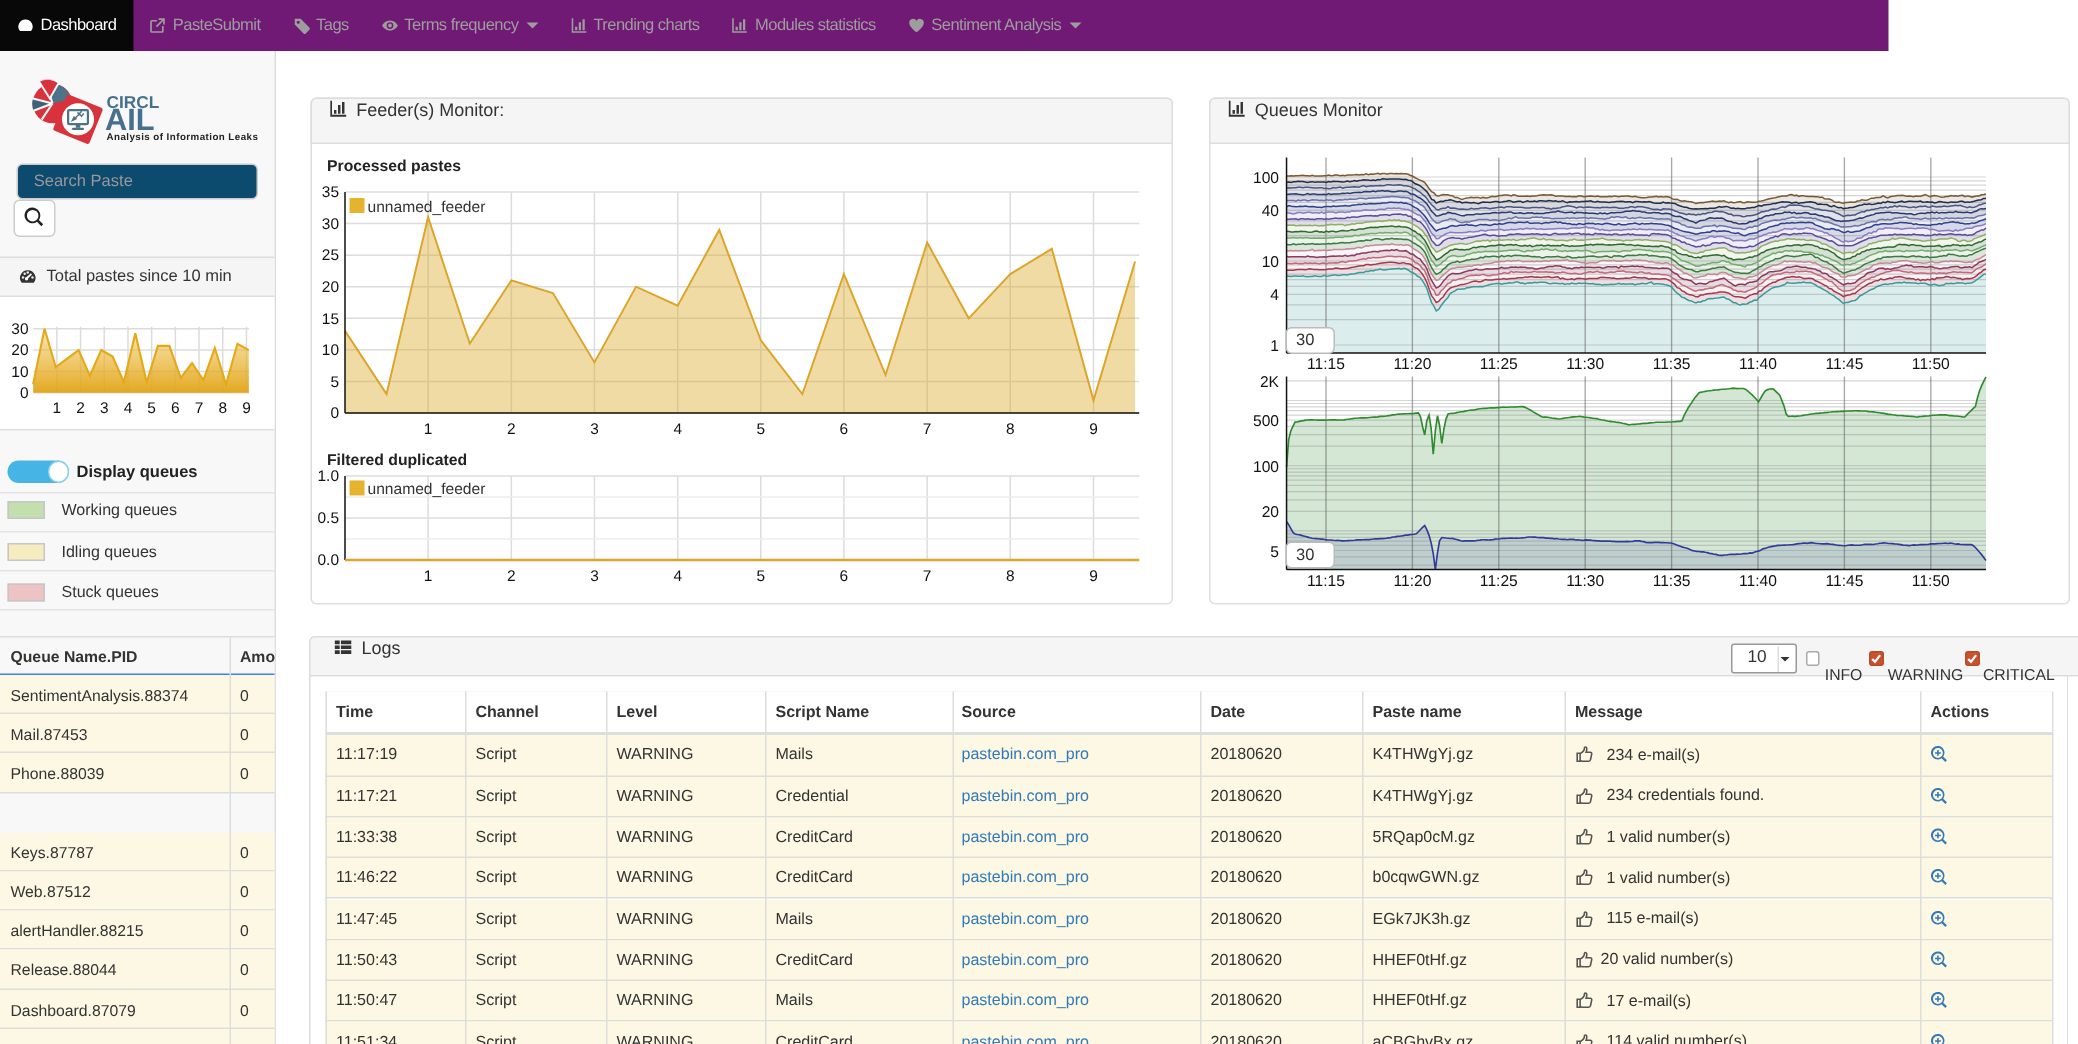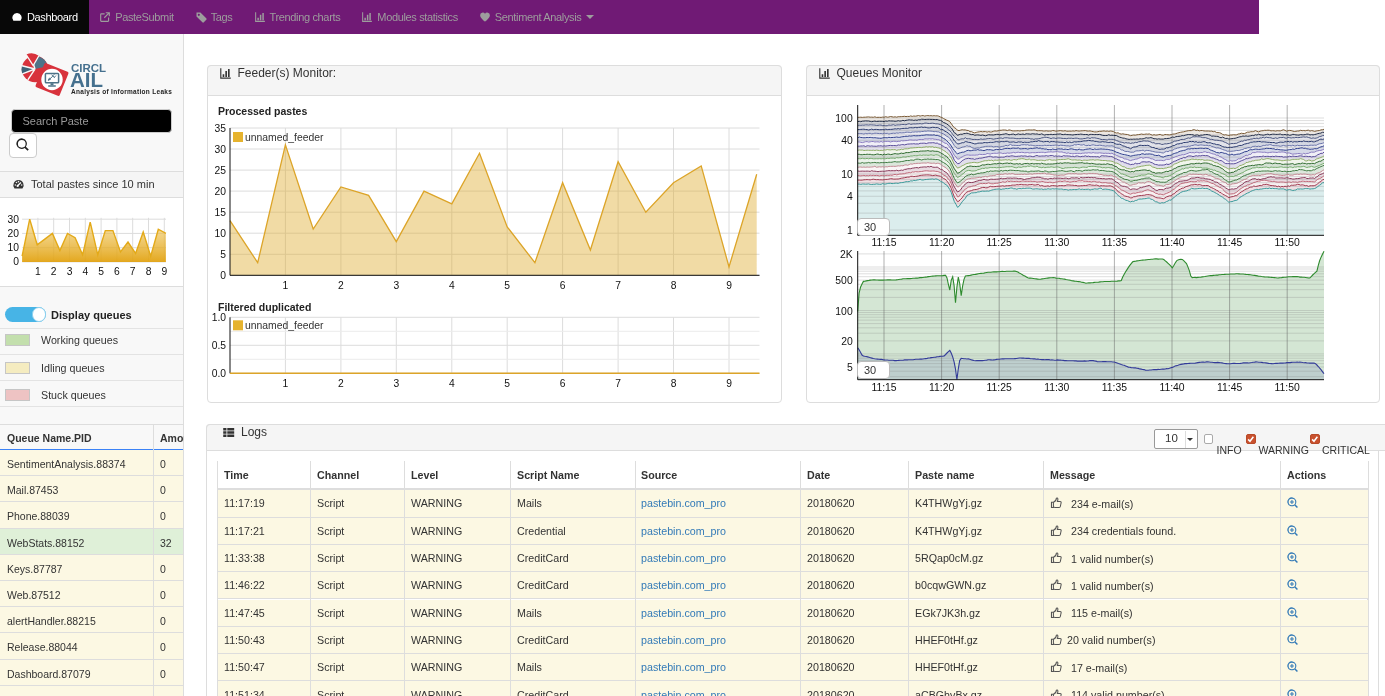--- a/index.html
+++ b/index.html
@@ -7,21 +7,21 @@
   display:flex; align-items:stretch; }
 .nitem { display:flex; align-items:center; padding:0 10.5px; font-size:11px; letter-spacing:-0.35px; color:#9d9d9d; }
 .nitem .i { margin-right:4px; }
 .nitem.active { background:#080808; color:#fff; padding:0 11px; }
 .caret { display:inline-block; margin-left:5px; width:0; height:0;
   border-left:4px solid transparent; border-right:4px solid transparent; border-top:4px solid #9d9d9d; }
 #sclip { position:absolute; left:0; top:0; width:184px; height:696px; overflow:hidden; }
 #sidebar { position:absolute; left:0; top:34px; width:184px; height:662px;
   background:#f8f8f8; border-right:1px solid #ddd; }
 .sinput { position:absolute; left:10.5px; top:108.5px; width:161px; height:24px;
-  background:#000000; border:1px solid #ccc; border-radius:4px; }
+  background:#0c4a6e; border:1px solid #ccc; border-radius:4px; }
 .sinput span { position:absolute; left:11px; top:5px; font-size:11px; color:#999; }
 .sbtn { position:absolute; left:9px; top:132.5px; width:28px; height:25px; background:#fff;
   border:1px solid #ccc; border-radius:4px; display:flex; align-items:center; justify-content:center; }
 .spanel-head { position:absolute; left:0; top:170.5px; width:183px; height:27px; background:#f5f5f5;
   border-top:1px solid #ddd; border-bottom:1px solid #ddd; display:flex; align-items:center; }
 .spanel-head .i { margin-left:12px; }
 .spanel-head span { margin-left:6px; font-size:11px; color:#333; }
 .spanel-body { position:absolute; left:0; top:197.5px; width:183px; height:89.5px; background:#fff;
   border-bottom:1px solid #ddd; }
 #toggle { position:absolute; left:5px; top:306.5px; width:41px; height:15.5px; background:#47b4e6;
@@ -85,20 +85,27 @@
       <span>PasteSubmit</span>
     </div>
     <div class="nitem">
       <svg class="i" viewBox="0 0 16 16" width="12" height="12">
         <path fill="#9d9d9d" d="M2 2h5.2L15 9.8a1.4 1.4 0 0 1 0 2L11.8 15a1.4 1.4 0 0 1-2 0L2 7.2V2zm3.1 1.7a1.4 1.4 0 1 0 0 2.8 1.4 1.4 0 0 0 0-2.8z"></path>
       </svg>
       <span>Tags</span>
     </div>
     <div class="nitem">
       <svg class="i" viewBox="0 0 16 16" width="12" height="12">
+        <path fill="#9d9d9d" d="M8 3.5c-3.5 0-6.1 2.7-7 4.5.9 1.8 3.5 4.5 7 4.5s6.1-2.7 7-4.5c-.9-1.8-3.5-4.5-7-4.5zm0 7.5a3 3 0 1 1 0-6 3 3 0 0 1 0 6zm0-4.7a1.7 1.7 0 1 0 0 3.4 1.7 1.7 0 0 0 0-3.4z"></path>
+      </svg>
+      <span>Terms frequency</span>
+      <span class="caret" style="border-top-color:#9d9d9d"></span>
+    </div>
+    <div class="nitem">
+      <svg class="i" viewBox="0 0 16 16" width="12" height="12">
         <path fill="#9d9d9d" d="M1.5 1.5h1.4V13h11.6v1.5H1.5V1.5zM4.5 9h2v3.2h-2V9zm3.3-4h2v7.2h-2V5zm3.3-2.5h2v9.7h-2V2.5z"></path>
       </svg>
       <span>Trending charts</span>
     </div>
     <div class="nitem">
       <svg class="i" viewBox="0 0 16 16" width="12" height="12">
         <path fill="#9d9d9d" d="M1.5 1.5h1.4V13h11.6v1.5H1.5V1.5zM4.5 9h2v3.2h-2V9zm3.3-4h2v7.2h-2V5zm3.3-2.5h2v9.7h-2V2.5z"></path>
       </svg>
       <span>Modules statistics</span>
     </div>
@@ -209,24 +216,20 @@
       <span class="qn">SentimentAnalysis.88374</span>
       <span class="qa">0</span>
     </div>
     <div class="qrow" style="top:476.2px;height:26.2px;background:#fcf8e3">
       <span class="qn">Mail.87453</span>
       <span class="qa">0</span>
     </div>
     <div class="qrow" style="top:502.4px;height:26.2px;background:#fcf8e3">
       <span class="qn">Phone.88039</span>
       <span class="qa">0</span>
-    </div>
-    <div class="qrow" style="top:528.6px;height:26.2px;background:#dff0d8">
-      <span class="qn">WebStats.88152</span>
-      <span class="qa">32</span>
     </div>
     <div class="qrow" style="top:554.8px;height:26.2px;background:#fcf8e3">
       <span class="qn">Keys.87787</span>
       <span class="qa">0</span>
     </div>
     <div class="qrow" style="top:581.0px;height:26.2px;background:#fcf8e3">
       <span class="qn">Web.87512</span>
       <span class="qa">0</span>
     </div>
     <div class="qrow" style="top:607.2px;height:26.2px;background:#fcf8e3">

